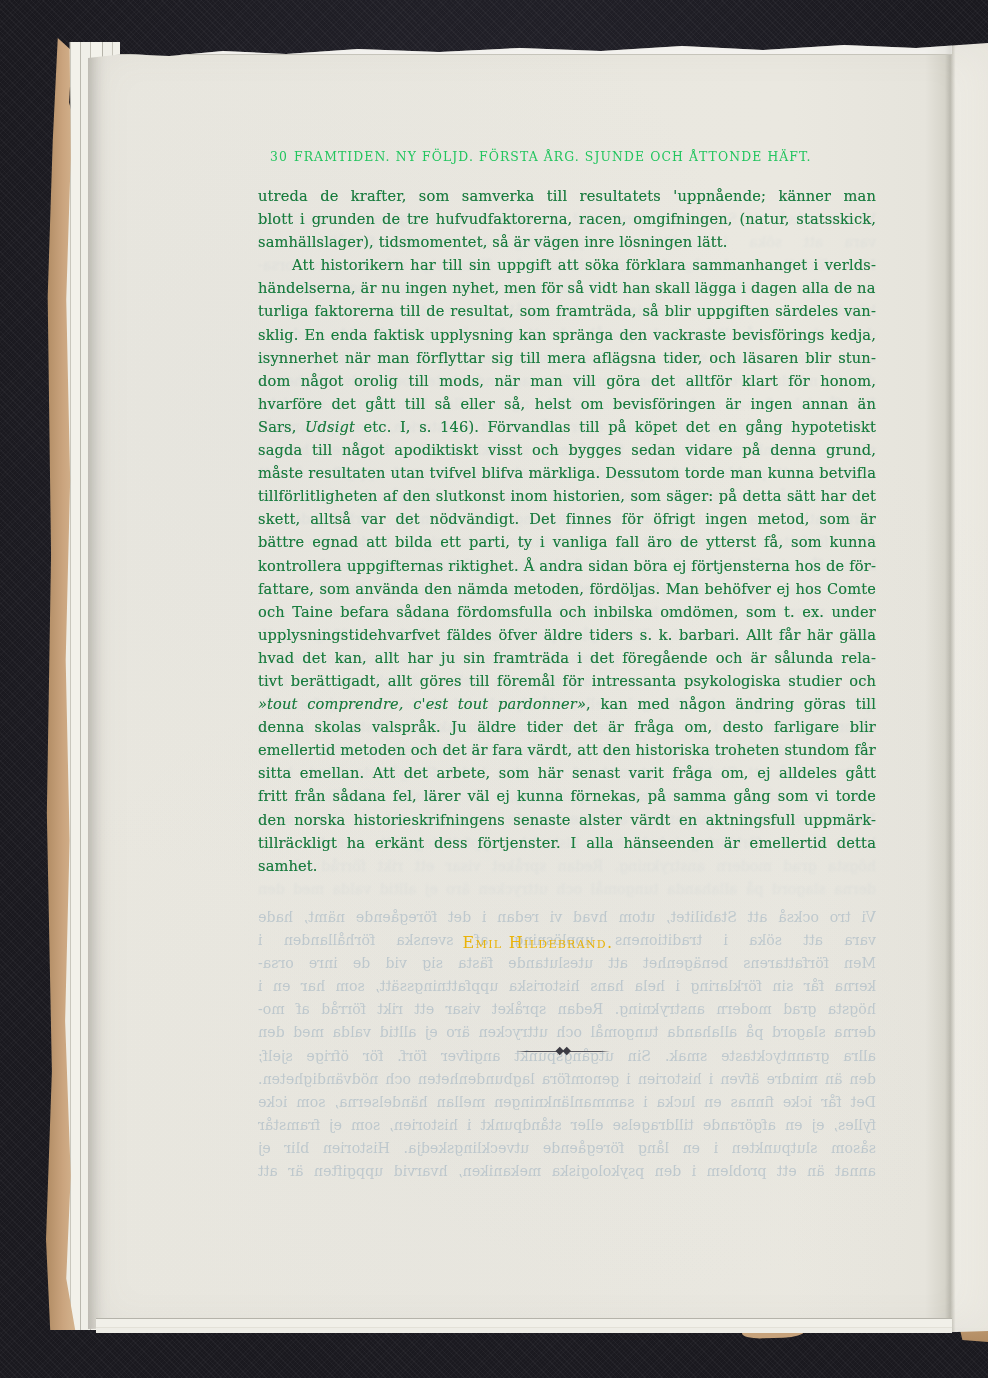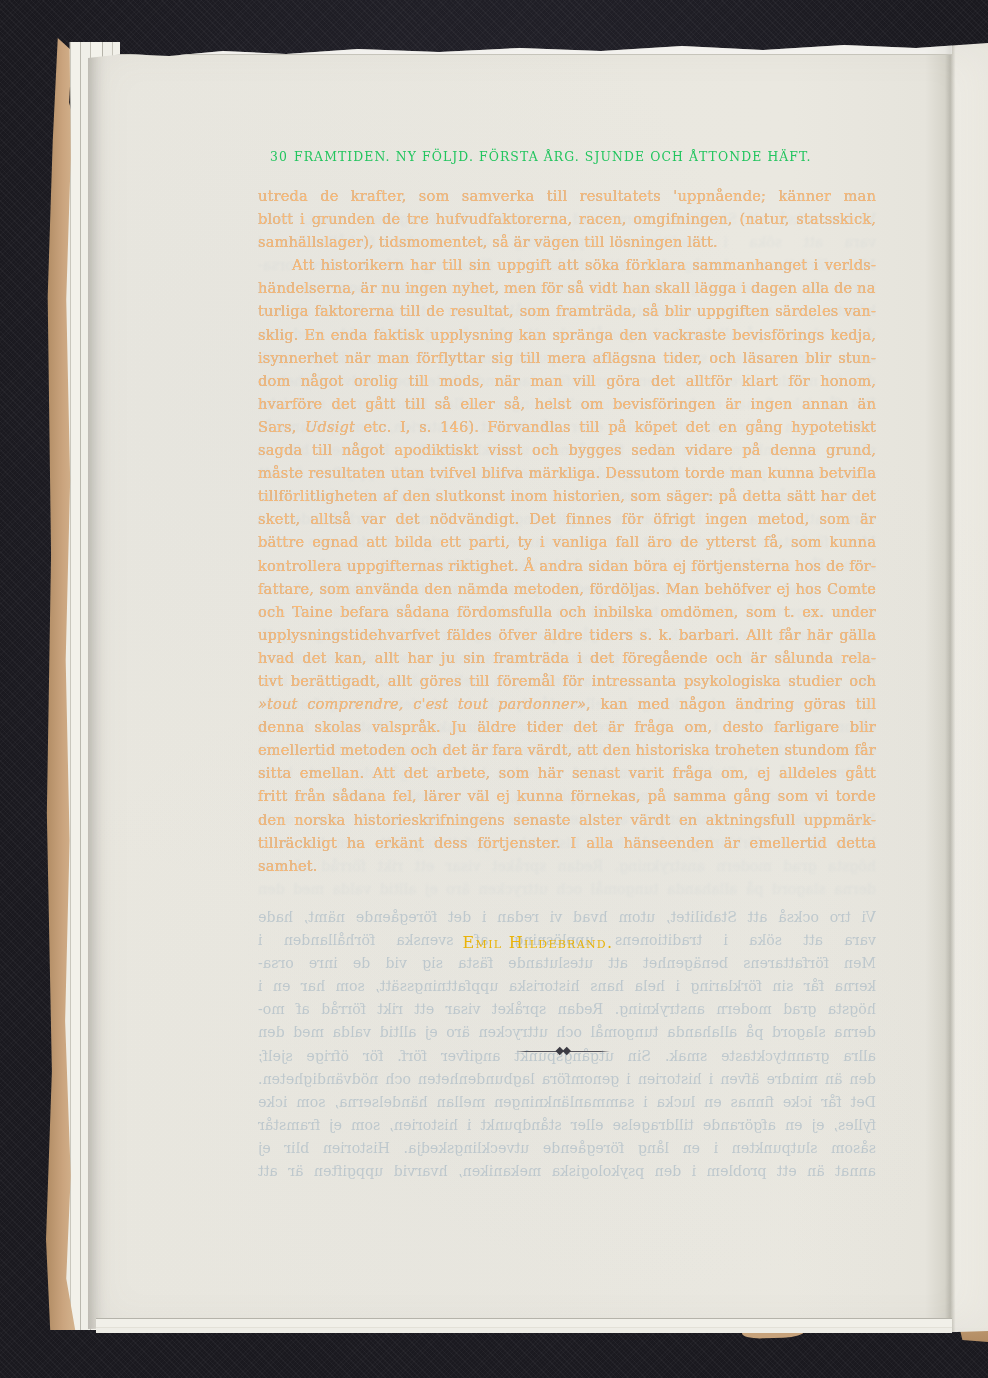--- a/index.html
+++ b/index.html
@@ -60,21 +60,21 @@
   
   .content{position:absolute;inset:0;z-index:6;color:#3f3f47;}
   .running-head{
     position:absolute;left:258px;top:149px;width:618px;display:flex;align-items:baseline;gap:6px;
     font-size:12.4px;letter-spacing:1.1px;color:#22c55e;padding-left:12px;box-sizing:border-box;
   }
   .body-text{position:absolute;left:258px;top:184px;width:618px;}
   .line{
     height:23.1px;line-height:23.1px;font-size:14.6px;letter-spacing:0.15px;
     text-align:justify;text-align-last:justify;overflow:hidden;white-space:nowrap;
-    color:#fdba74;text-shadow:0 0 0.5px rgba(62,62,72,0.45);
+    color:#15803d;text-shadow:0 0 0.5px rgba(62,62,72,0.45);
   }
   .line.left{text-align:left;text-align-last:left;}
   .line.indent{padding-left:34px;box-sizing:border-box;}
   .line em{}
   .signature{
     position:absolute;left:258px;top:933px;width:560px;text-align:center;
     font-variant-caps:small-caps;font-size:16px;letter-spacing:1.3px;color:#eab308;
   }
   .divider{position:absolute;left:516px;top:1046px;width:94px;height:10px;
     display:flex;align-items:center;justify-content:center;}
@@ -155,21 +155,21 @@
 
   <div class="content">
     <div class="running-head">
       <span>30</span>
       <span>FRAMTIDEN. NY FÖLJD. FÖRSTA ÅRG. SJUNDE OCH ÅTTONDE HÄFT.</span>
     </div>
 
     <div class="body-text">
         <div class="line"><span>utreda de krafter, som samverka till resultatets 'uppnående; känner man</span></div>
         <div class="line"><span>blott i grunden de tre hufvudfaktorerna, racen, omgifningen, (natur, statsskick,</span></div>
-        <div class="line left"><span>samhällslager), tidsmomentet, så är vägen till lösningen lätt.</span></div>
+        <div class="line left"><span>samhällslager), tidsmomentet, så är vägen inre lösningen lätt.</span></div>
         <div class="line indent"><span>Att historikern har till sin uppgift att söka förklara sammanhanget i verlds-</span></div>
         <div class="line"><span>händelserna, är nu ingen nyhet, men för så vidt han skall lägga i dagen alla de na-</span></div>
         <div class="line"><span>turliga faktorerna till de resultat, som framträda, så blir uppgiften särdeles van-</span></div>
         <div class="line"><span>sklig.  En enda faktisk upplysning kan spränga den vackraste bevisförings kedja,</span></div>
         <div class="line"><span>isynnerhet när man förflyttar sig till mera aflägsna tider, och läsaren blir stun-</span></div>
         <div class="line"><span>dom något orolig till mods, när man vill göra det alltför klart för honom,</span></div>
         <div class="line"><span>hvarföre det gått till så eller så, helst om bevisföringen är ingen annan än</span></div>
         <div class="line"><span>Sars, </span><em>Udsigt</em><span> etc. I, s. 146).  Förvandlas till på köpet det en gång hypotetiskt</span></div>
         <div class="line"><span>sagda till något apodiktiskt visst och bygges sedan vidare på denna grund,</span></div>
         <div class="line"><span>måste resultaten utan tvifvel blifva märkliga.  Dessutom torde man kunna betvifla</span></div>

